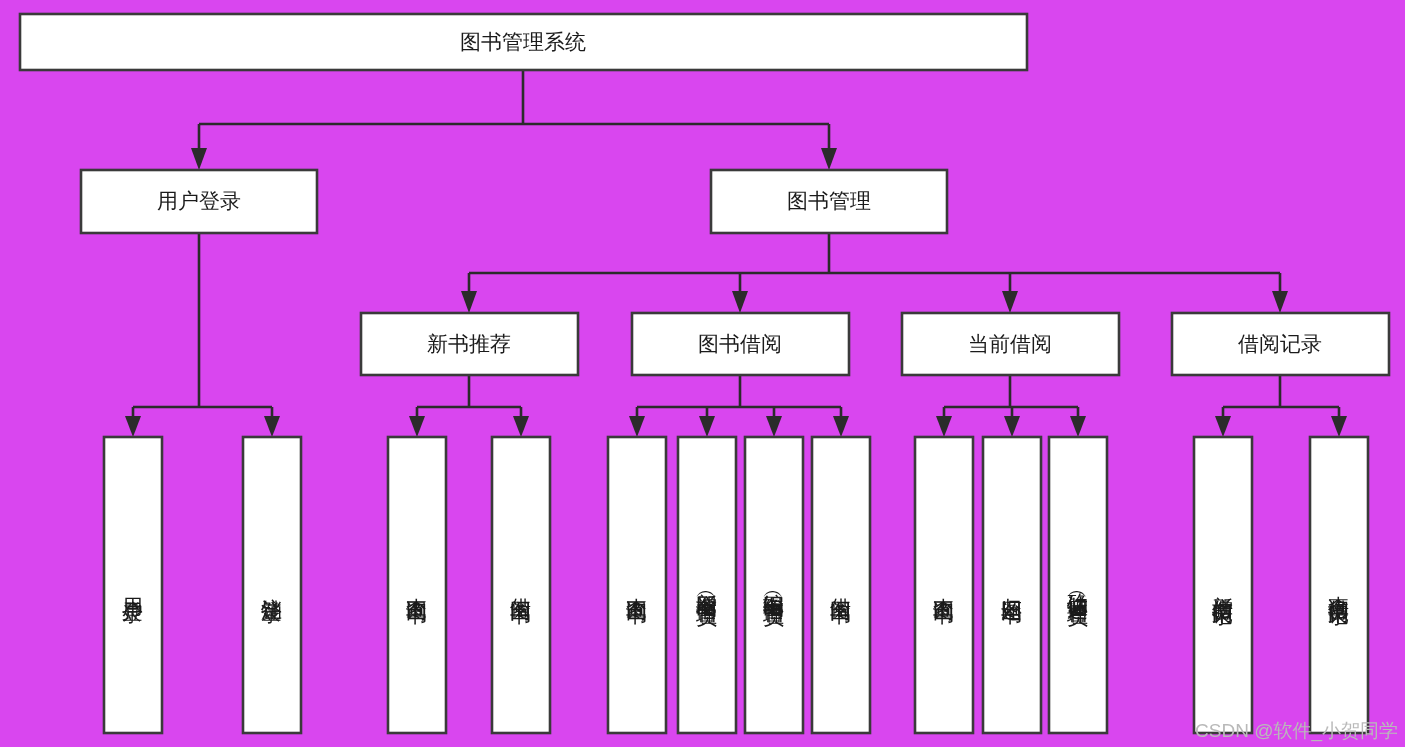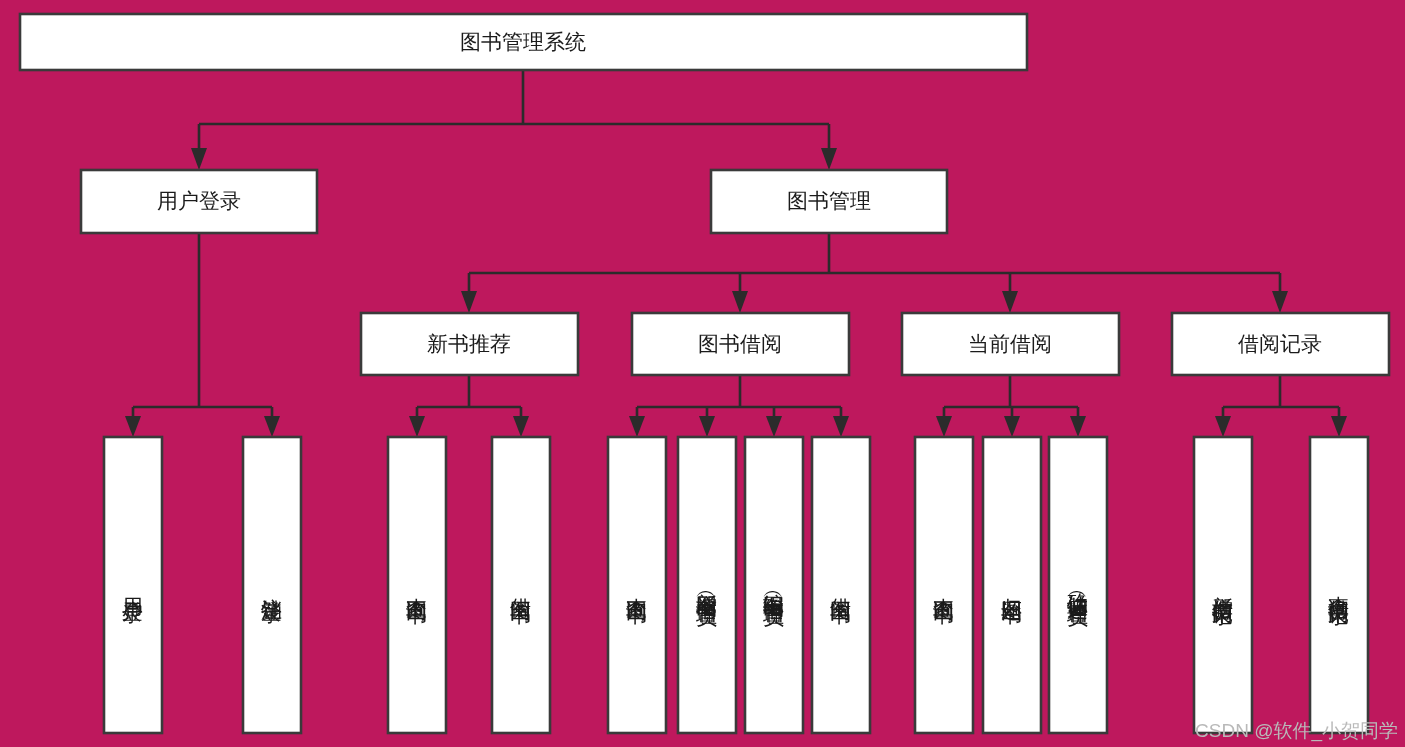--- a/index.html
+++ b/index.html
@@ -7,21 +7,21 @@
     padding: 0;
     background: #ffffff;
   }
   body {
     font-family: "Liberation Sans", "DejaVu Sans", sans-serif;
   }
   #diagram-root {
     position: relative;
     width: 1405px;
     height: 747px;
-    background: #be185d;
+    background: #d946ef;
     overflow: hidden;
   }
   svg#tree-svg {
     position: absolute;
     left: 0;
     top: 0;
     width: 1405px;
     height: 747px;
   }
   .node-box {

